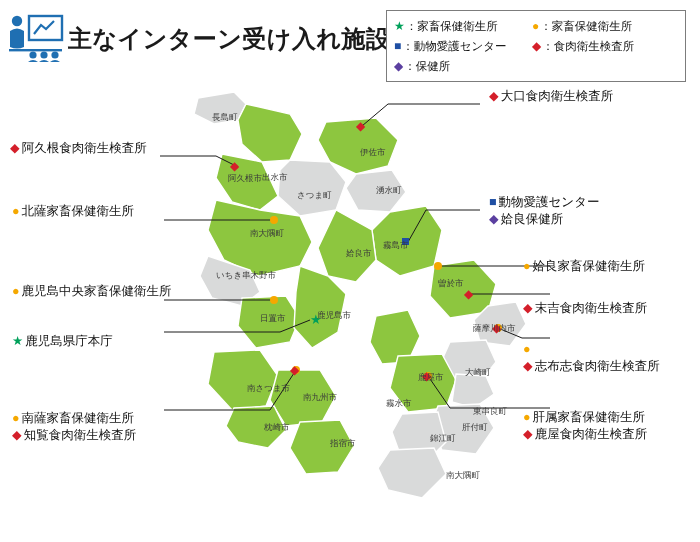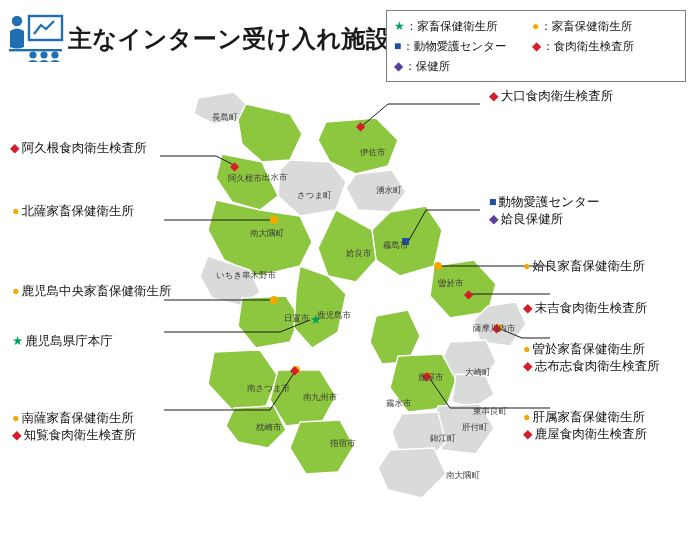--- a/index.html
+++ b/index.html
@@ -285,31 +285,31 @@
       <div class="city" style="left:112px; top:68px;margin-top:34px;">出水市</div>
       <div class="city" style="left:210px; top:77px;">伊佐市</div>
       <div class="city" style="left:78px;  top:103px;">阿久根市</div>
       <div class="city" style="left:147px; top:120px;">さつま町</div>
       <div class="city" style="left:226px; top:115px;">湧水町</div>
       <div class="city" style="left:100px; top:158px;">南大隅町</div>
       <div class="city" style="left:233px; top:170px;">霧島市</div>
       <div class="city" style="left:196px; top:178px;">姶良市</div>
       <div class="city" style="left:66px;  top:200px;">いちき串木野市</div>
       <div class="city" style="left:288px; top:208px;">曽於市</div>
-      <div class="city" style="left:110px; top:243px;margin-left:24px;">日置市</div>
+      <div class="city" style="left:110px; top:243px;">日置市</div>
       <div class="city" style="left:167px; top:240px;">鹿児島市</div>
       <div class="city" style="left:323px; top:253px;">薩摩川内市</div>
       <div class="city" style="left:236px; top:284px;margin-top:44px;">霧水市</div>
       <div class="city" style="left:315px; top:297px;">大崎町</div>
       <div class="city" style="left:268px; top:302px;">鹿屋市</div>
       <div class="city" style="left:323px; top:313px;margin-top:23px;">東串良町</div>
       <div class="city" style="left:97px;  top:313px;">南さつま市</div>
       <div class="city" style="left:153px; top:322px;">南九州市</div>
       <div class="city" style="left:312px; top:352px;">肝付町</div>
-      <div class="city" style="left:106px; top:352px;text-align:right;">枕崎市</div>
+      <div class="city" style="left:114px; top:352px;text-align:right;">枕崎市</div>
       <div class="city" style="left:280px; top:363px;">錦江町</div>
       <div class="city" style="left:180px; top:368px;">指宿市</div>
       <div class="city" style="left:258px; top:400px;padding-left:38px;">南大隅町</div>
     </div>
   </div>
 
   <div class="callout" style="left:489px; top:88px;">
     <span class="sym sym-dia-r">◆</span>
     <span class="txt">大口食肉衛生検査所</span>
   </div>
@@ -362,21 +362,20 @@
   </div>
 
   <div class="callout" style="left:523px; top:300px;">
     <span class="sym sym-dia-r">◆</span>
     <span class="txt">末吉食肉衛生検査所</span>
   </div>
 
   <div style="position:absolute; left:523px; top:341px;">
     <div class="callout" style="position:relative; left:0; top:0;">
       <span class="sym sym-dot">●</span>
-      <span class="txt">曽於家畜保健衛生所</span>
     </div>
     <div class="callout" style="position:relative; left:0; top:0;">
       <span class="sym sym-dia-r">◆</span>
       <span class="txt">志布志食肉衛生検査所</span>
     </div>
   </div>
 
   <div style="position:absolute; left:523px; top:409px;">
     <div class="callout" style="position:relative; left:0; top:0;">
       <span class="sym sym-dot">●</span>

